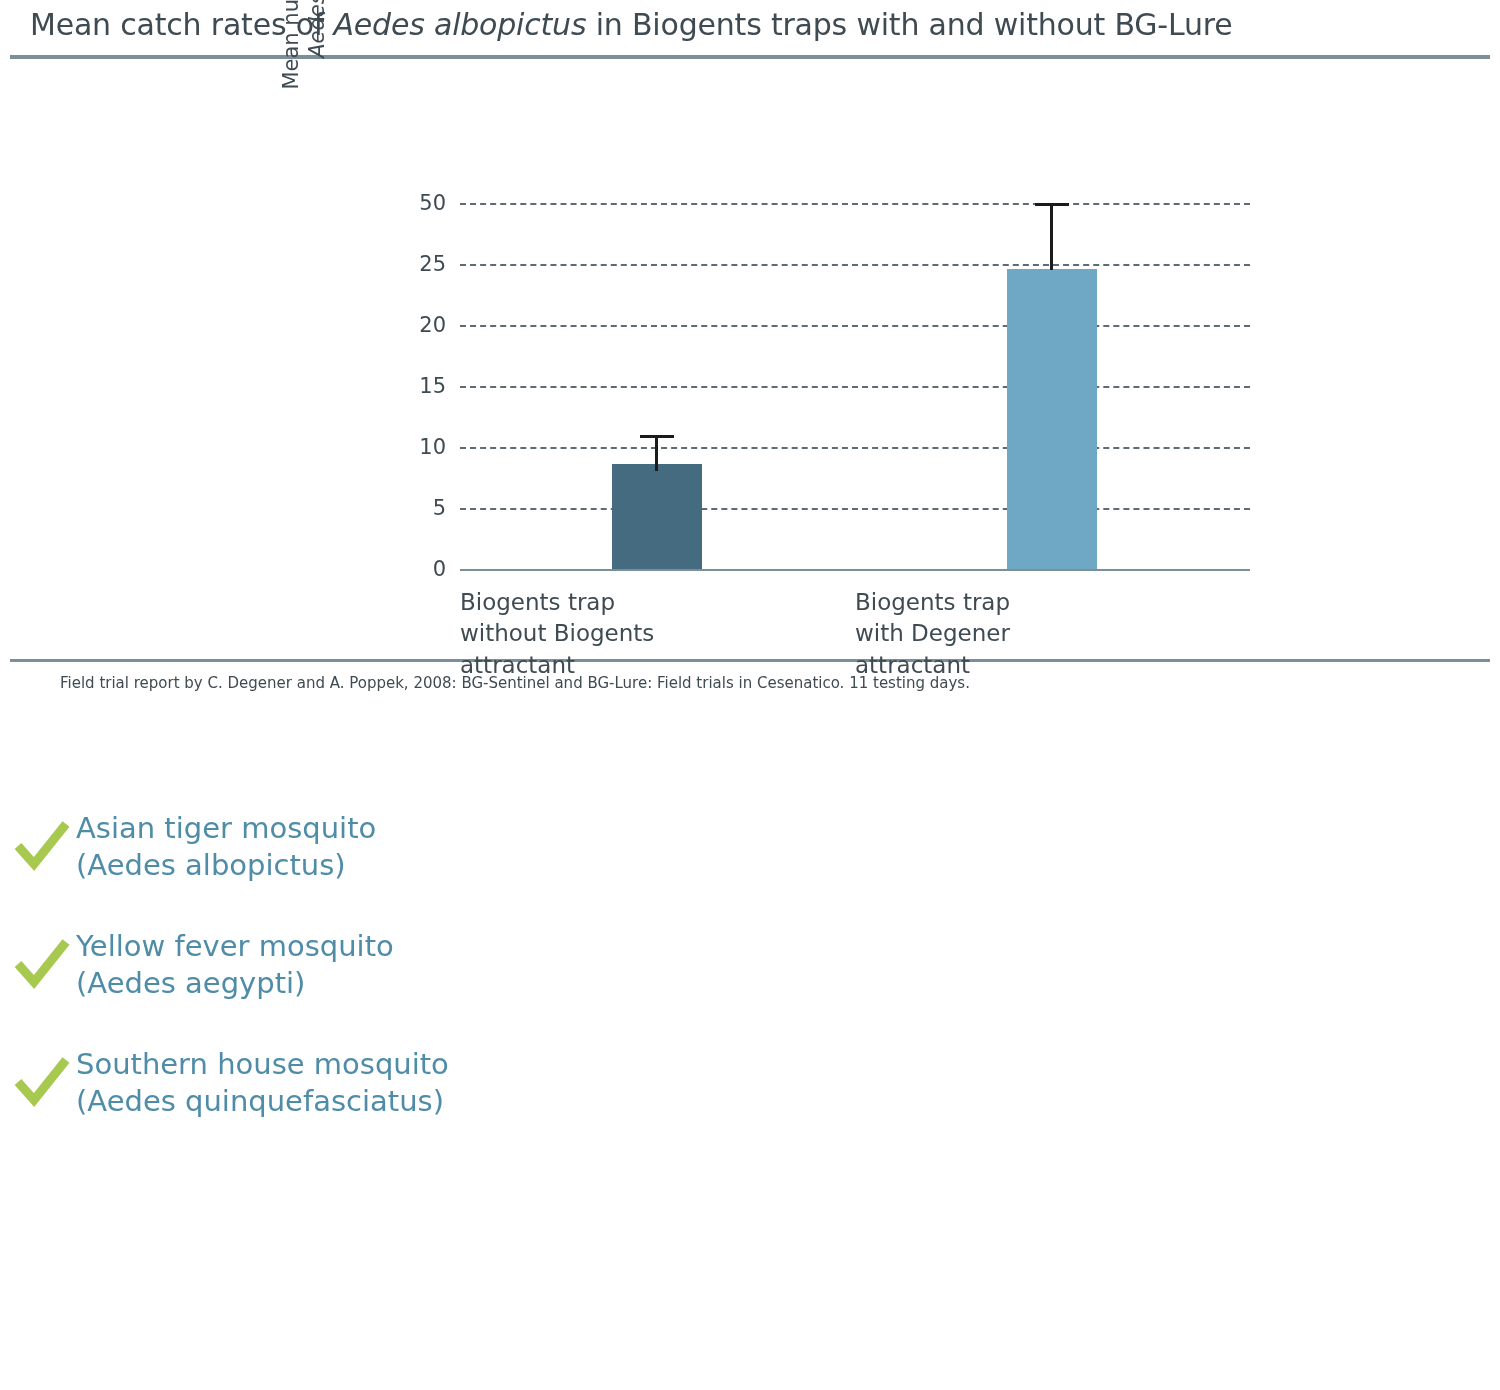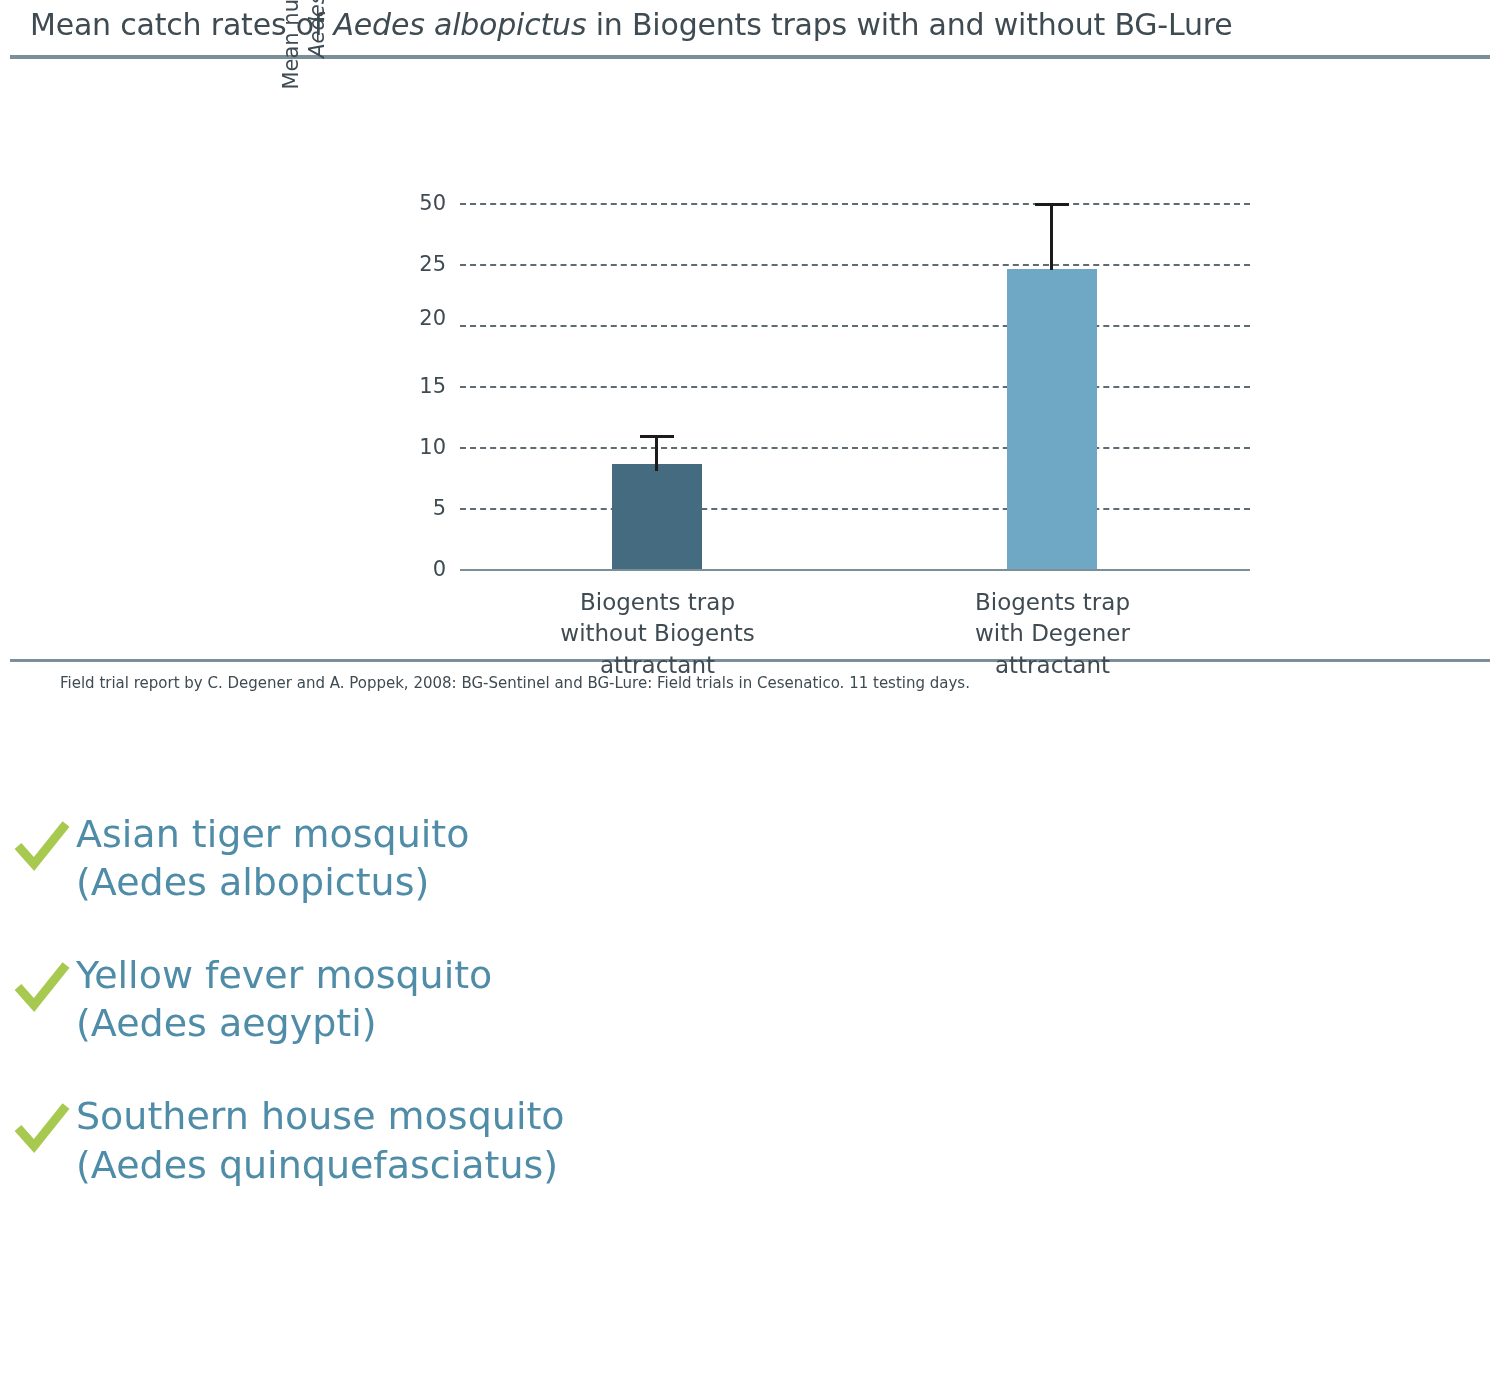--- a/index.html
+++ b/index.html
@@ -107,21 +107,20 @@
 
   .x-labels {
     position: absolute;
     left: 450px;
     top: 528px;
     width: 790px;
     display: flex;
   }
   .x-label {
     flex: 1;
-    text-align: center;
     font-size: 23px;
     line-height: 1.38;
     color: #3f4b52;
   }
 
   
   .caption {
     padding: 12px 30px 0 60px;
     font-size: 15px;
     color: #3f4b52;
@@ -137,21 +136,21 @@
     align-items: flex-start;
     margin-bottom: 44px;
   }
   .check {
     width: 62px;
     flex: 0 0 62px;
     padding-top: 10px;
   }
   .check svg { display: block; }
   .species-text {
-    font-size: 38px;
+    font-size: 29px;
     line-height: 1.28;
     color: #4f8ca8;
     font-weight: 400;
   }
   .species-text .sci { }
 </style>
 </head>
 <body>
 
 <div class="title-block">
@@ -176,21 +175,21 @@
     <div class="gridline" style="top:329px;"></div>
     <div class="ytick" style="top:329px;">5</div>
 
     <div class="gridline" style="top:268px;"></div>
     <div class="ytick" style="top:268px;">10</div>
 
     <div class="gridline" style="top:207px;"></div>
     <div class="ytick" style="top:207px;">15</div>
 
     <div class="gridline" style="top:146px;"></div>
-    <div class="ytick" style="top:139px;">20</div>
+    <div class="ytick" style="top:146px;">20</div>
 
     <div class="gridline" style="top:85px;"></div>
     <div class="ytick" style="top:85px;">25</div>
 
     <div class="gridline" style="top:24px;"></div>
     <div class="ytick" style="top:24px;">50</div>
 
     <div class="bar" style="left:152px; width:90px; height:105px; background:#456b80;"></div>
     <div class="errorbar" style="left:195px; top:256px; height:36px;"></div>
     <div class="errorcap" style="left:180px; top:256px;"></div>

